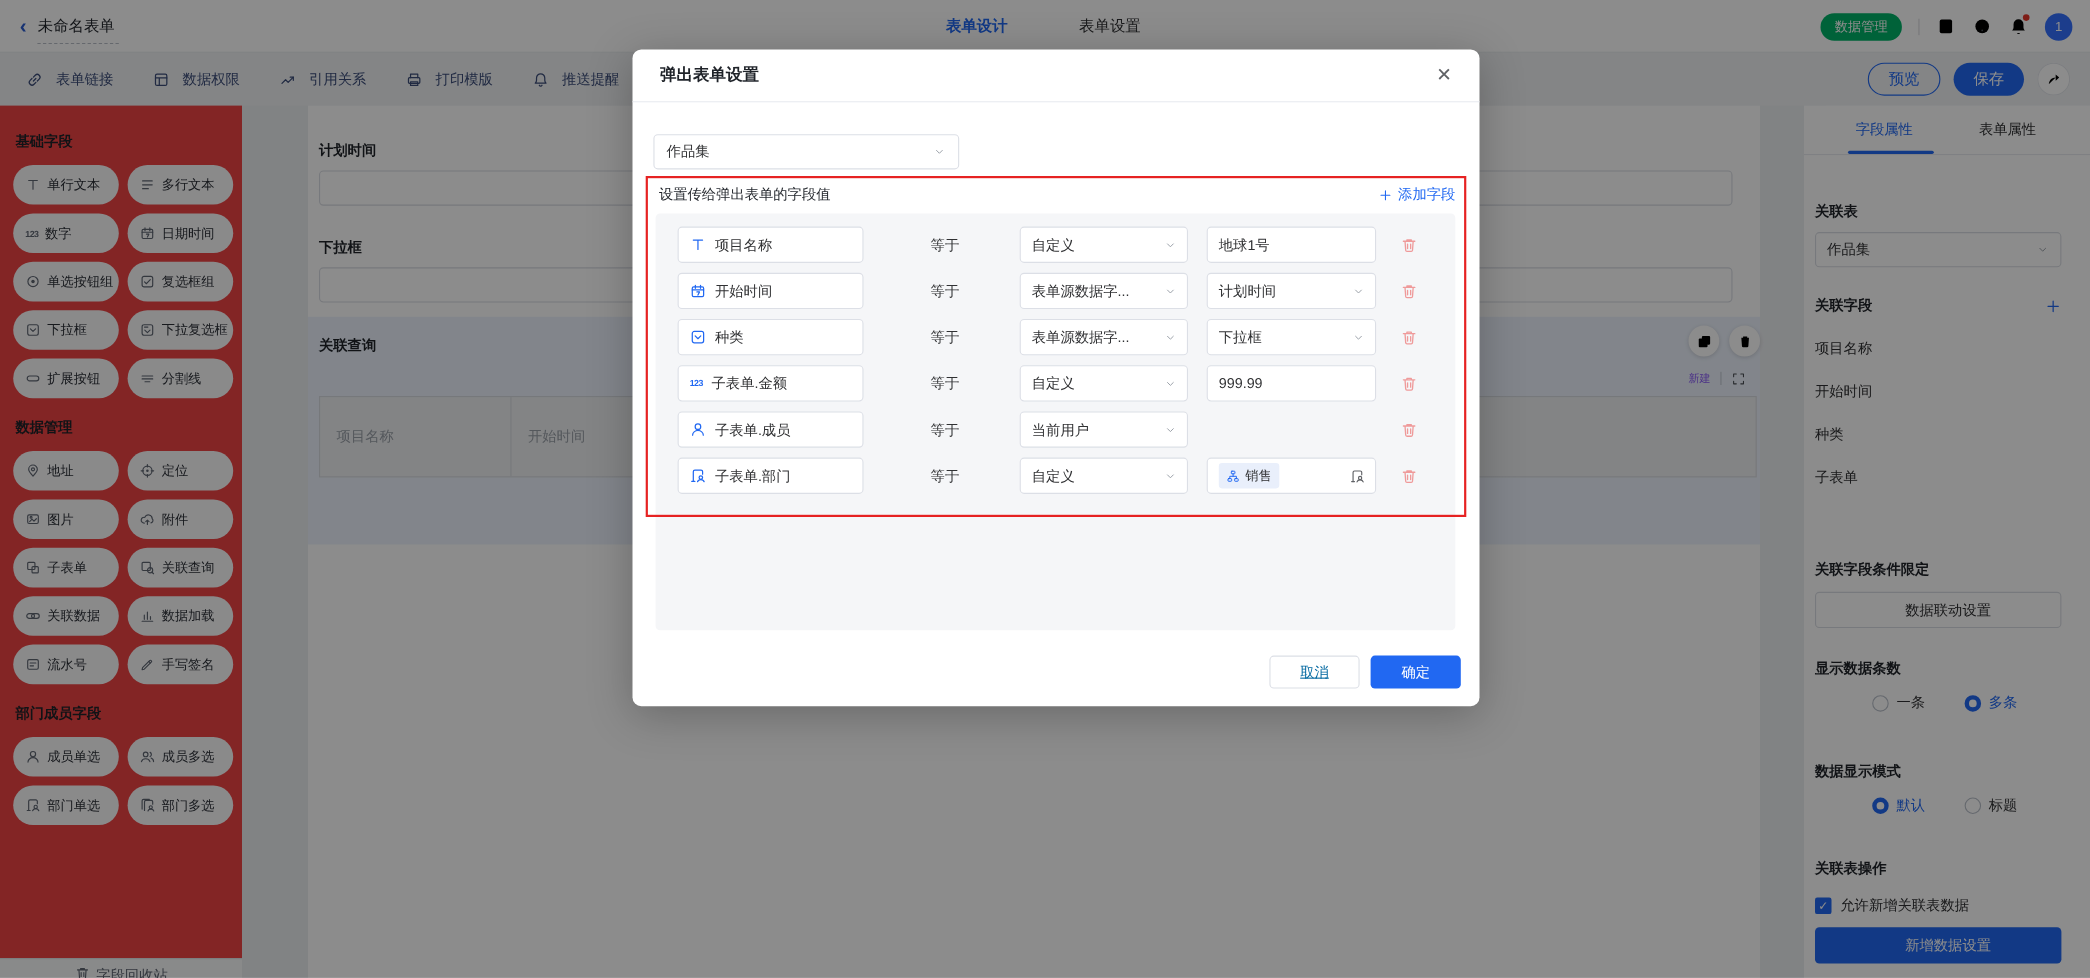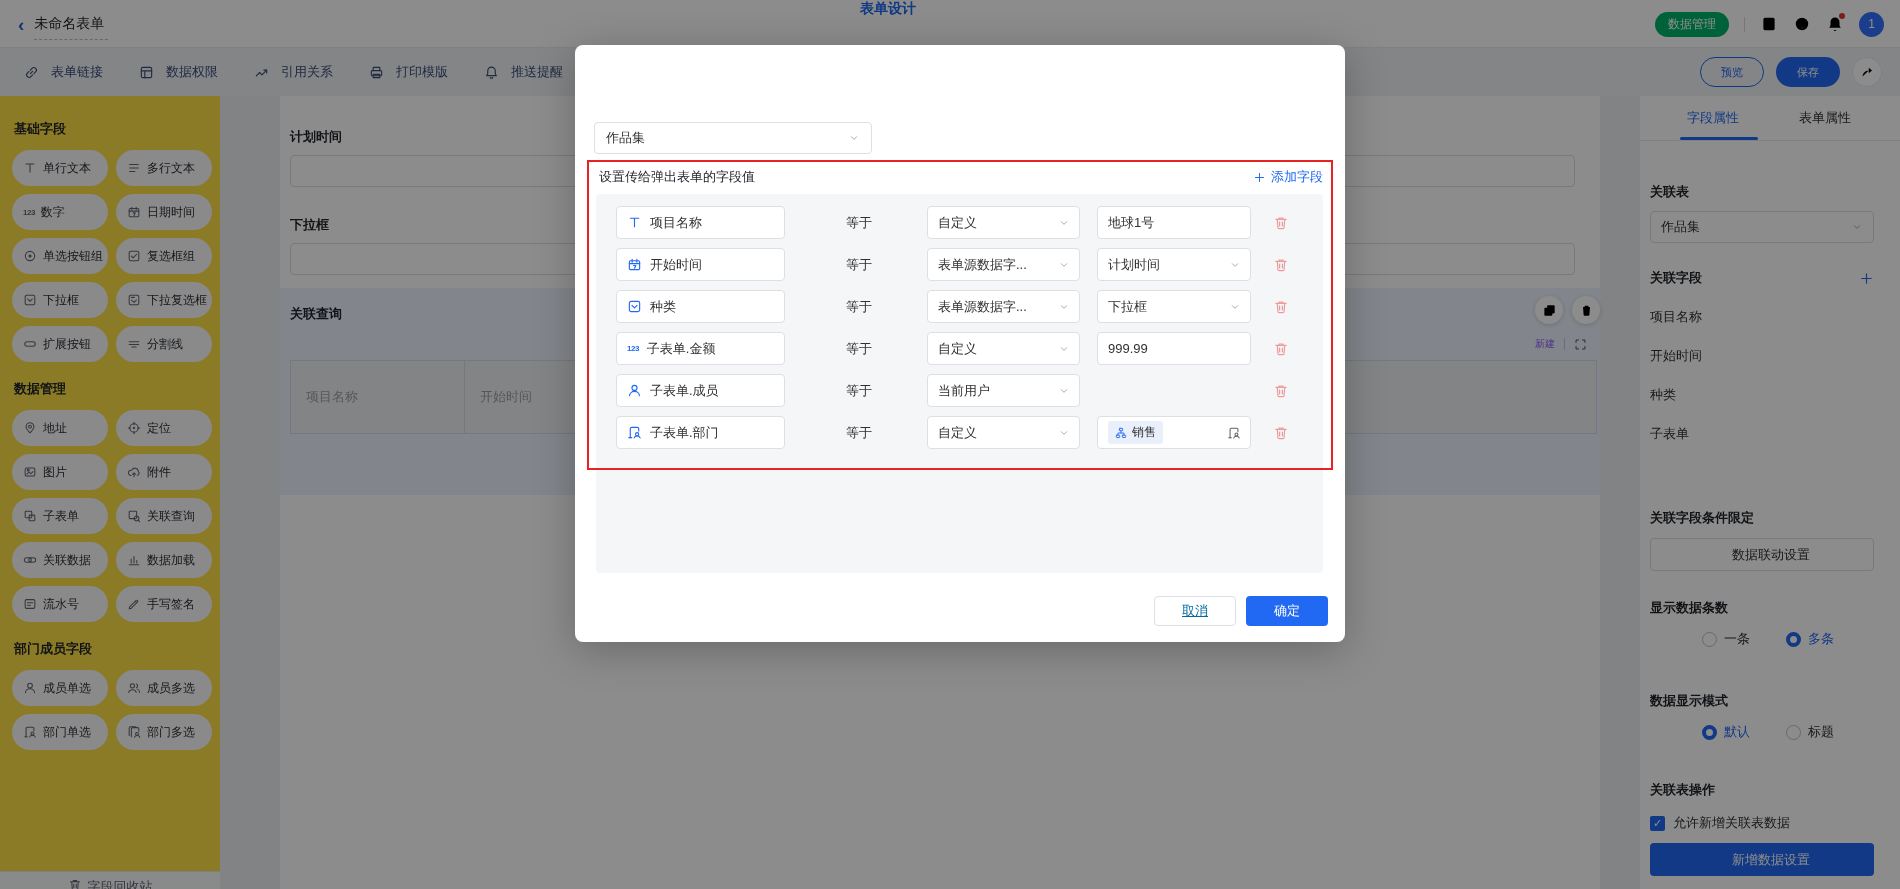--- a/index.html
+++ b/index.html
@@ -5,48 +5,48 @@
   * { margin:0; padding:0; box-sizing:border-box; }
   html,body { width:1900px; height:889px; font-family:"Liberation Sans","DejaVu Sans",sans-serif; }
   #stage { position:relative; width:1900px; height:889px; overflow:hidden; background:#f0f2f5; }
 
   
   #app-header { position:absolute; left:0; top:0; width:1900px; height:48px; background:#fff; border-bottom:1px solid #e8eaee; }
   .hdr-left { position:absolute; left:18px; top:0; height:48px; display:flex; align-items:center; gap:10px; }
   .back-chev { color:#2a5cd0; font-size:19px; font-weight:bold; line-height:1; cursor:pointer; }
   .doc-title { font-size:14px; color:#1f2329; position:relative; }
   .doc-title:after { content:""; position:absolute; left:0; right:-4px; bottom:-7px; border-bottom:1px dashed #b9bec7; }
-  .hdr-tabs { position:absolute; left:860px; top:0; height:48px; display:flex; align-items:center; gap:65px;flex-direction:column; }
+  .hdr-tabs { position:absolute; left:860px; top:0; height:48px; display:flex; align-items:center; gap:65px; }
   .hdr-tab { font-size:14px; color:#303133; cursor:pointer; }
   .hdr-tab.active { color:#2168f2; font-weight:bold; }
   .hdr-right { position:absolute; right:16px; top:0; height:48px; display:flex; align-items:center; gap:15px; }
   .green-btn { height:25px; padding:0 13px; border-radius:13px; background:#00b368; color:#fff; font-size:12px; display:flex; align-items:center; cursor:pointer; }
   .hdr-div { width:1px; height:15px; background:#d8dadd; }
   .hicon { width:18px; height:18px; color:#4a4e54; position:relative; cursor:pointer; }
   .hicon svg { width:18px; height:18px; }
   .bell-dot { position:absolute; right:-1px; top:-2px; width:6px; height:6px; border-radius:50%; background:#e6352b; }
   .avatar { width:25px; height:25px; border-radius:50%; background:#3370ff; color:#fff; font-size:12px; display:flex; align-items:center; justify-content:center; cursor:pointer; }
 
   
   #toolbar { position:absolute; left:0; top:48px; width:1900px; height:48px; display:flex; align-items:center; }
   #toolbar-items { display:flex; align-items:center; gap:36px; padding-left:24px; }
   .tb-item { display:flex; align-items:center; gap:12px; color:#3c4d79; font-size:13px; cursor:pointer; }
   .tb-item .ic svg { width:15px; height:15px; }
   .tb-right { position:absolute; right:18px; top:9px; display:flex; align-items:center; gap:12px; }
-  .pill-btn { height:30px; min-width:64px; padding:0 18px; border-radius:15px; font-size:11px; display:flex; align-items:center; justify-content:center; cursor:pointer; }
+  .pill-btn { height:30px; min-width:64px; padding:0 18px; border-radius:15px; font-size:14px; display:flex; align-items:center; justify-content:center; cursor:pointer; }
   .pill-outline { border:1px solid #2168f2; color:#2168f2; background:transparent; }
   .pill-solid { background:#2168f2; color:#fff; border:none; }
   .share-circle { width:30px; height:30px; border-radius:50%; background:#fff; color:#2168f2; display:flex; align-items:center; justify-content:center; cursor:pointer; box-shadow:0 0 0 1px #e3e6eb inset; }
   .share-circle svg { width:16px; height:16px; }
 
   
   #main { position:absolute; left:0; top:96px; width:1900px; height:793px; }
 
   
-  #sidebar { position:absolute; left:0; top:0; width:220px; height:793px; background:#fde047; overflow:hidden; }
+  #sidebar { position:absolute; left:0; top:0; width:220px; height:793px; background:#ef4444; overflow:hidden; }
   .sb-inner { padding:20px 10px 0 12px; }
   .sb-title { font-size:13px; font-weight:bold; color:#1f2329; margin:4px 0 12px 2px; }
   .sb-grid { display:grid; grid-template-columns:96px 96px; gap:8px; margin-bottom:18px; }
   .sb-pill { height:36px; border-radius:18px; background:#fbfbfc; display:flex; align-items:center; padding-left:11px; gap:6px; cursor:grab; }
   .sb-pill .ic { color:#5f6672; }
   .sb-pill .ic svg { width:14px; height:14px; }
   .sb-pill span.lbl { font-size:12px; color:#2b2f36; white-space:nowrap; }
   .numic { font-size:8px; font-weight:bold; letter-spacing:-0.5px; color:inherit; font-family:"Liberation Sans",sans-serif; }
   .sb-pill .numic { color:#5f6672; }
   #recycle-bar { position:absolute; left:0; bottom:-28px; width:220px; height:46px; background:#fafbfc; border-top:1px solid #e2e5e9; display:flex; justify-content:center; padding-top:6px; gap:6px; color:#5f6672; font-size:13px; cursor:pointer; }
@@ -585,20 +585,24 @@
         <div class="p-btn solid">新增数据设置</div>
         <div class="p-label" id="p-perm-label">操作权限</div>
 
       </div>
     </aside>
   </div>
 
   <div id="overlay"></div>
 
   <div id="modal">
+    <div id="modal-header">
+      <span id="modal-title">弹出表单设置</span>
+      <span id="modal-close">✕</span>
+    </div>
     <div id="modal-select">
       <span>作品集</span>
       <span class="ic chev">
           <svg viewBox="0 0 16 16">
             <path d="M4.5 6.3L8 9.8l3.5-3.5"></path>
           </svg>
         </span>
     </div>
     <div id="modal-section-head">
       <span id="modal-section-title">设置传给弹出表单的字段值</span>

